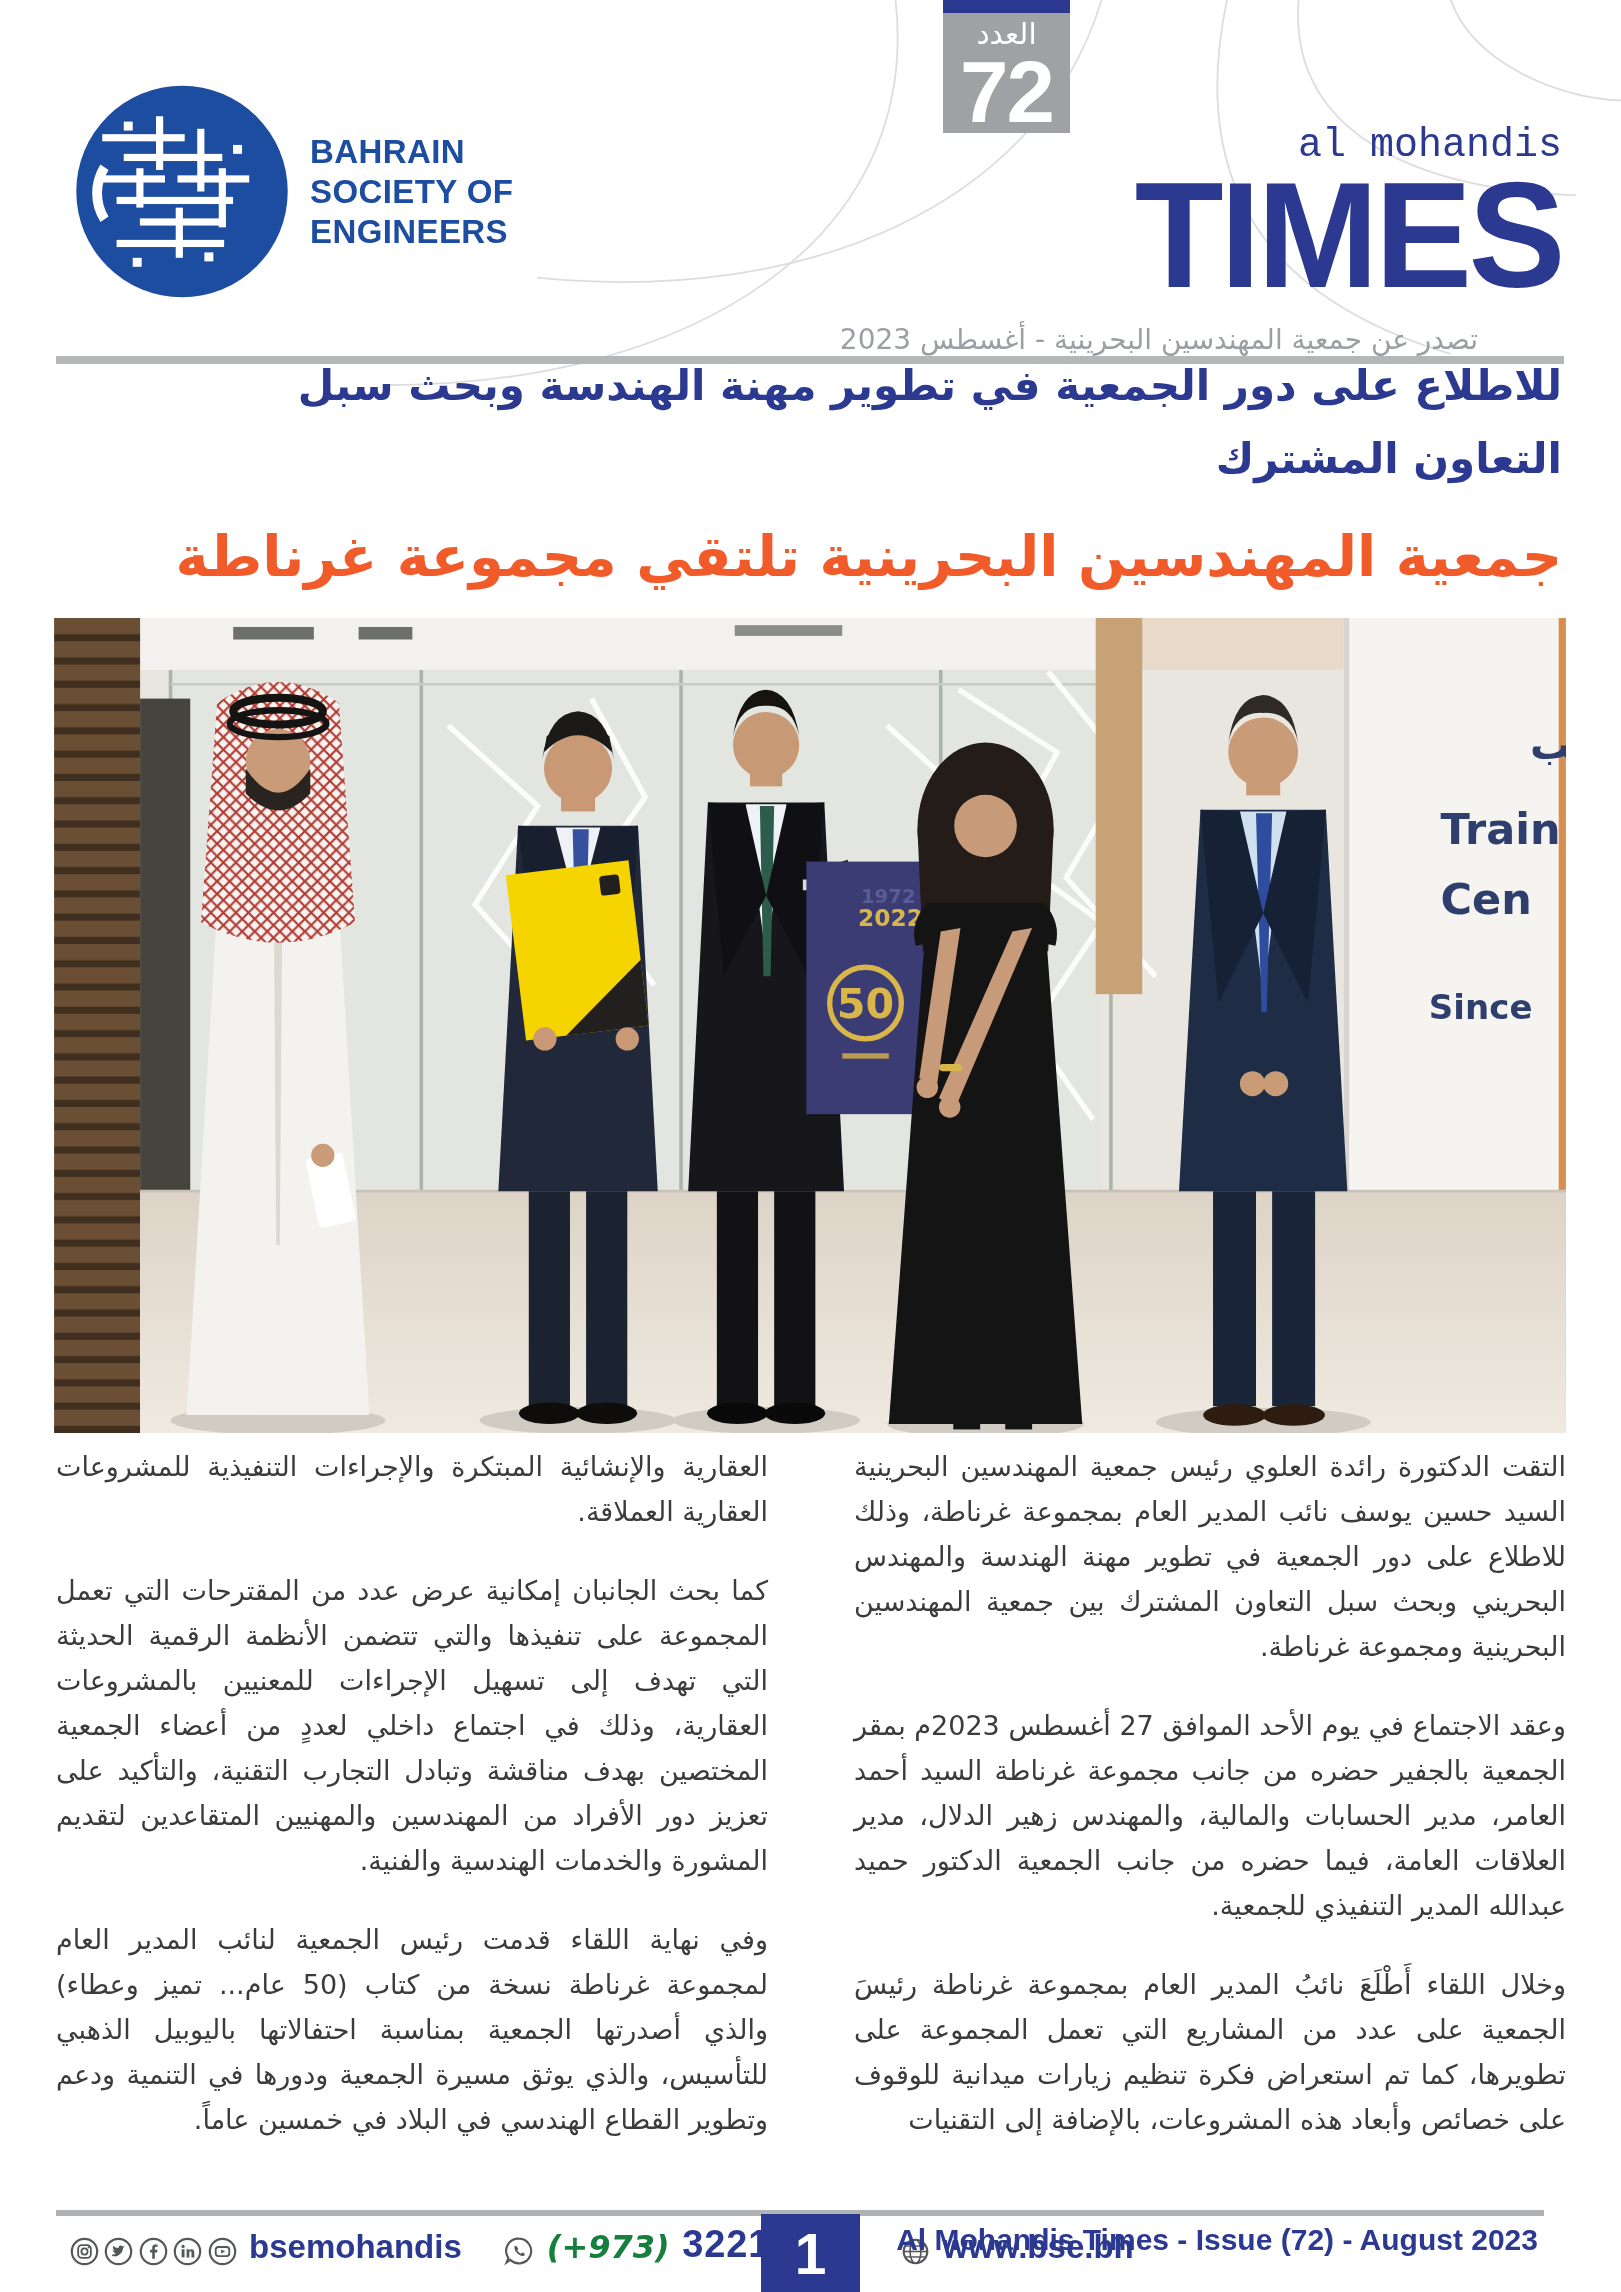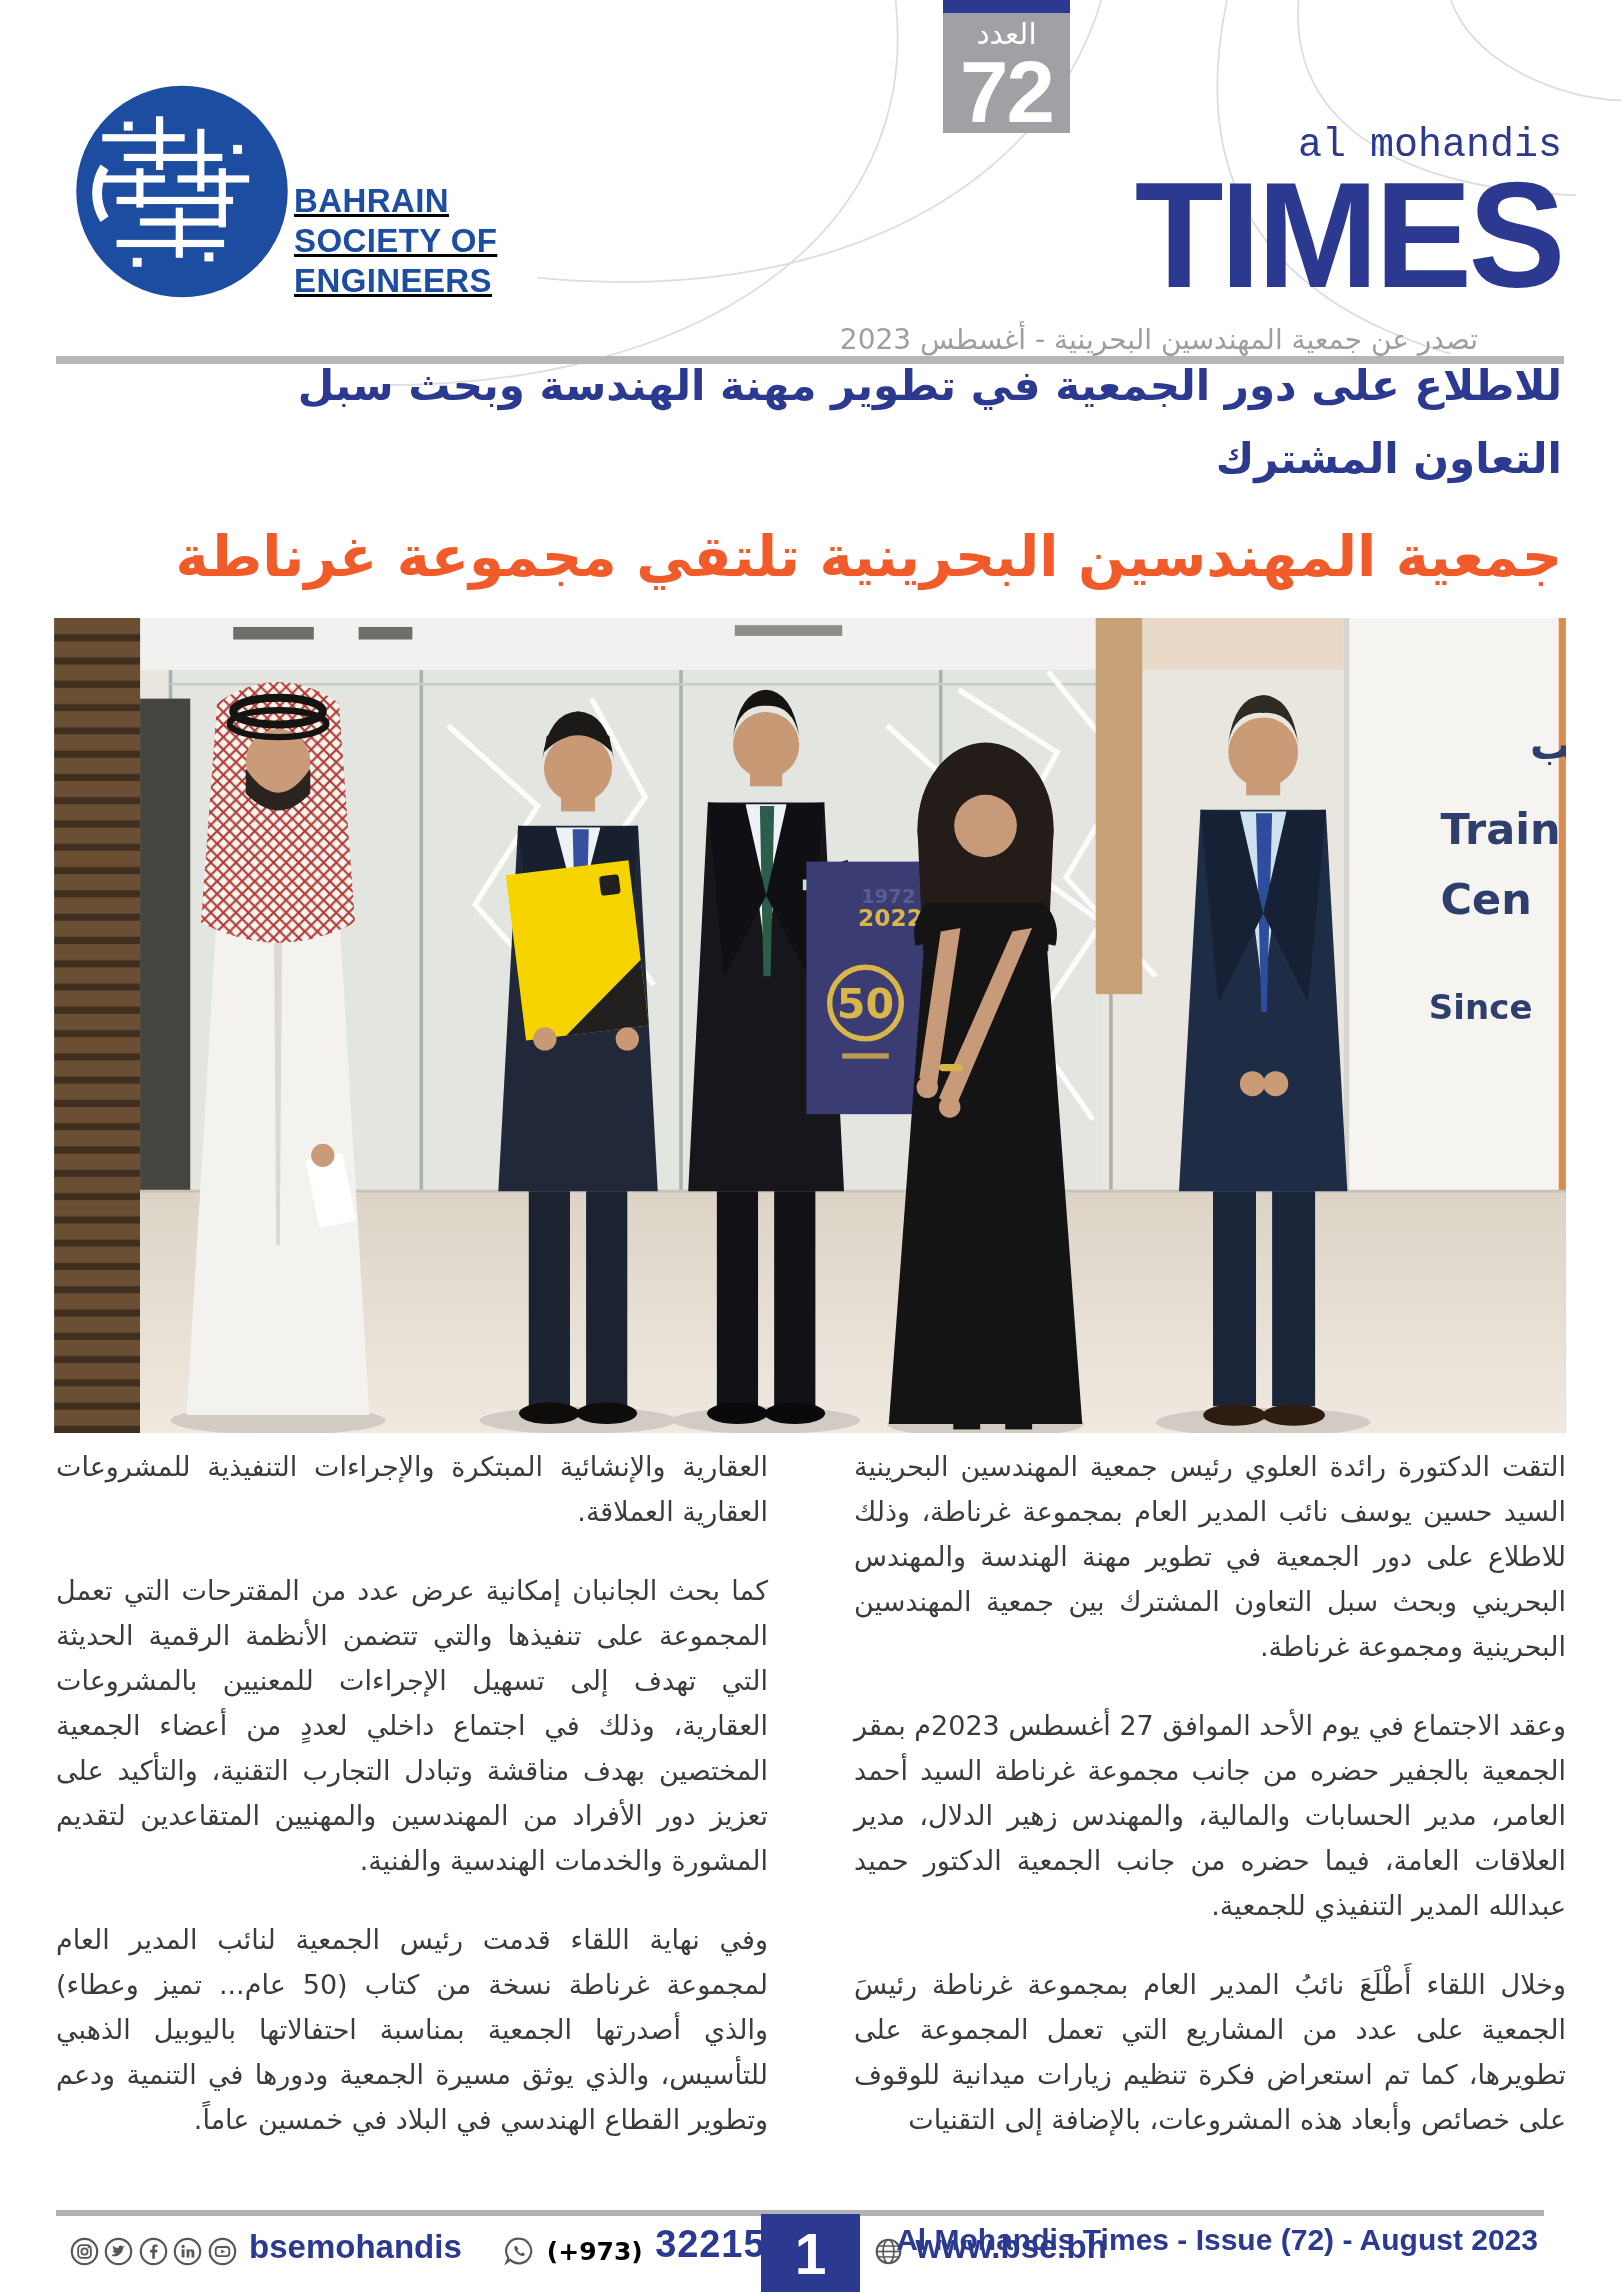--- a/index.html
+++ b/index.html
@@ -6,21 +6,21 @@
   #page{
     position:relative;
     width:1621px;height:2293px;
     background:#ffffff;
     overflow:hidden;
     font-family:"DejaVu Sans",sans-serif;
   }
   
   .arcs{position:absolute;top:0;left:0;pointer-events:none;}
   
-  .logo-wrap{position:absolute;left:70px;top:82px;display:flex;align-items:flex-end;text-decoration:underline;}
+  .logo-wrap{position:absolute;left:70px;top:82px;display:flex;align-items:center;gap:16px;}
   .logo-text{color:#1d4da1;font-weight:bold;font-size:33px;line-height:40px;letter-spacing:0.4px;
     font-family:"Liberation Sans","DejaVu Sans",sans-serif;}
   .issue-badge{position:absolute;left:943px;top:0;width:127px;}
   .issue-bar{height:12.5px;background:#2b3990;}
   .issue-box{background:#9fa1a4;color:#ffffff;text-align:center;padding:3.6px 0 1.8px 0;}
   .issue-label{font-size:29.6px;line-height:36px;}
   .issue-num{font-size:87px;line-height:79px;font-weight:bold;
     font-family:"Liberation Sans","DejaVu Sans",sans-serif;letter-spacing:-1.8px;}
   .brand{position:absolute;right:59px;top:124px;text-align:right;width:806px;}
   .brand-small{color:#2b3990;font-size:40px;line-height:43px;font-weight:500;
@@ -45,21 +45,21 @@
   .col p{margin:0 0 34px 0;}
   
   .footer-rule{position:absolute;left:56px;top:2210px;width:1488px;height:6.3px;background:#b0b2b4;}
   .page-box{position:absolute;left:761px;top:2214px;width:99px;height:79px;background:#2b3990;
     color:#ffffff;display:flex;align-items:center;justify-content:center;
     font-size:57px;font-weight:bold;font-family:"Liberation Sans","DejaVu Sans",sans-serif;}
   .footer-left{position:absolute;left:70px;top:2223px;display:flex;align-items:flex-end;gap:12.5px;}
   .soc{display:flex;align-items:center;gap:5.4px;}
   .footer-left .txt{color:#2b3990;font-weight:bold;font-size:33px;
     font-family:"Liberation Sans","DejaVu Sans",sans-serif;}
-  .footer-left .pre{color:#000000;font-size:25px;font-weight:bold;}
+  .footer-left .pre{color:#15803d;font-size:32px;font-weight:bold;font-style:italic;}
   .footer-left .num{color:#2b3990;font-size:38px;font-weight:bold;
     font-family:"Liberation Sans","DejaVu Sans",sans-serif;letter-spacing:0.9px;}
   .gap-l{margin-left:30px;}
   .footer-right{position:absolute;right:83px;top:2223px;color:#2b3990;font-weight:bold;font-size:30px;
     font-family:"Liberation Sans","DejaVu Sans",sans-serif;}
 </style>
 </head>
 <body>
 
 <div id="page">

